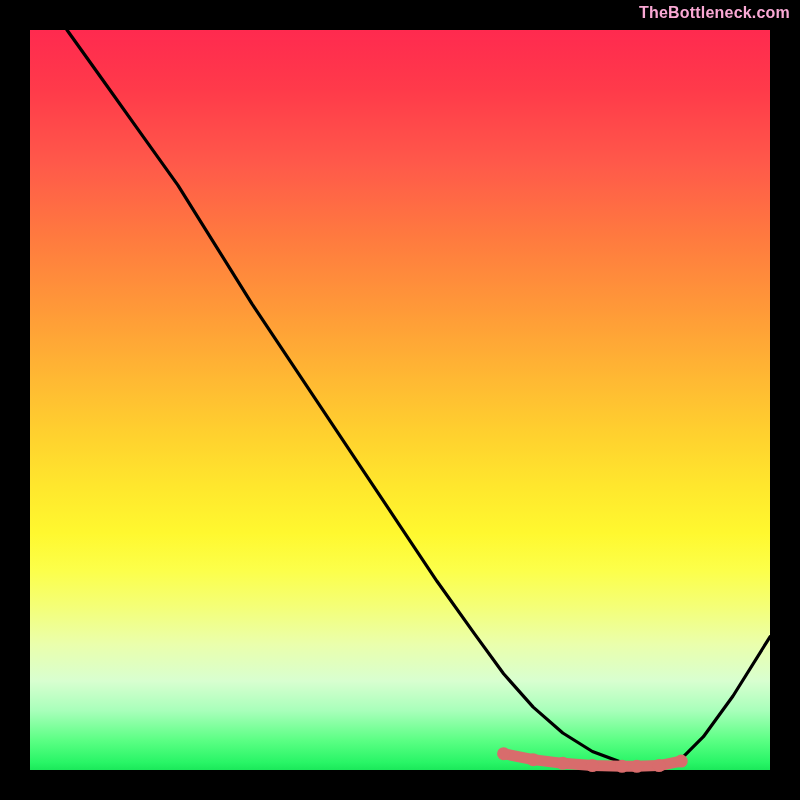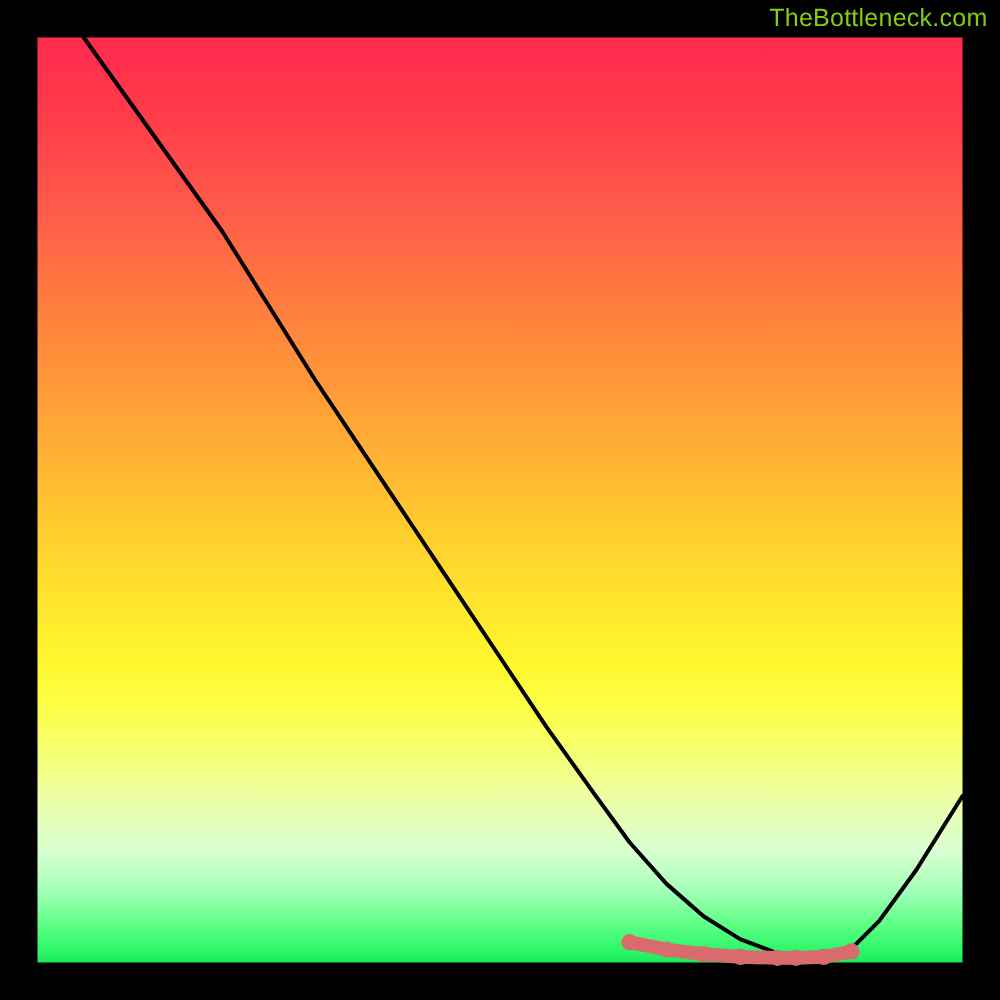--- a/index.html
+++ b/index.html
@@ -13,23 +13,23 @@
   }
   .wrap {
     position: relative;
     width: 800px;
     height: 800px;
   }
   .watermark {
     position: absolute;
     top: 4px;
     right: 10px;
-    font-size: 20px;
-    font-weight: 400;
-    color: #84cc16;
+    font-size: 16px;
+    font-weight: 700;
+    color: #f9a8d4;
     letter-spacing: 0.2px;
     z-index: 10;
   }
   .frame {
     position: absolute;
     left: 30px;
     top: 30px;
     width: 740px;
     height: 740px;
     background: #000;

